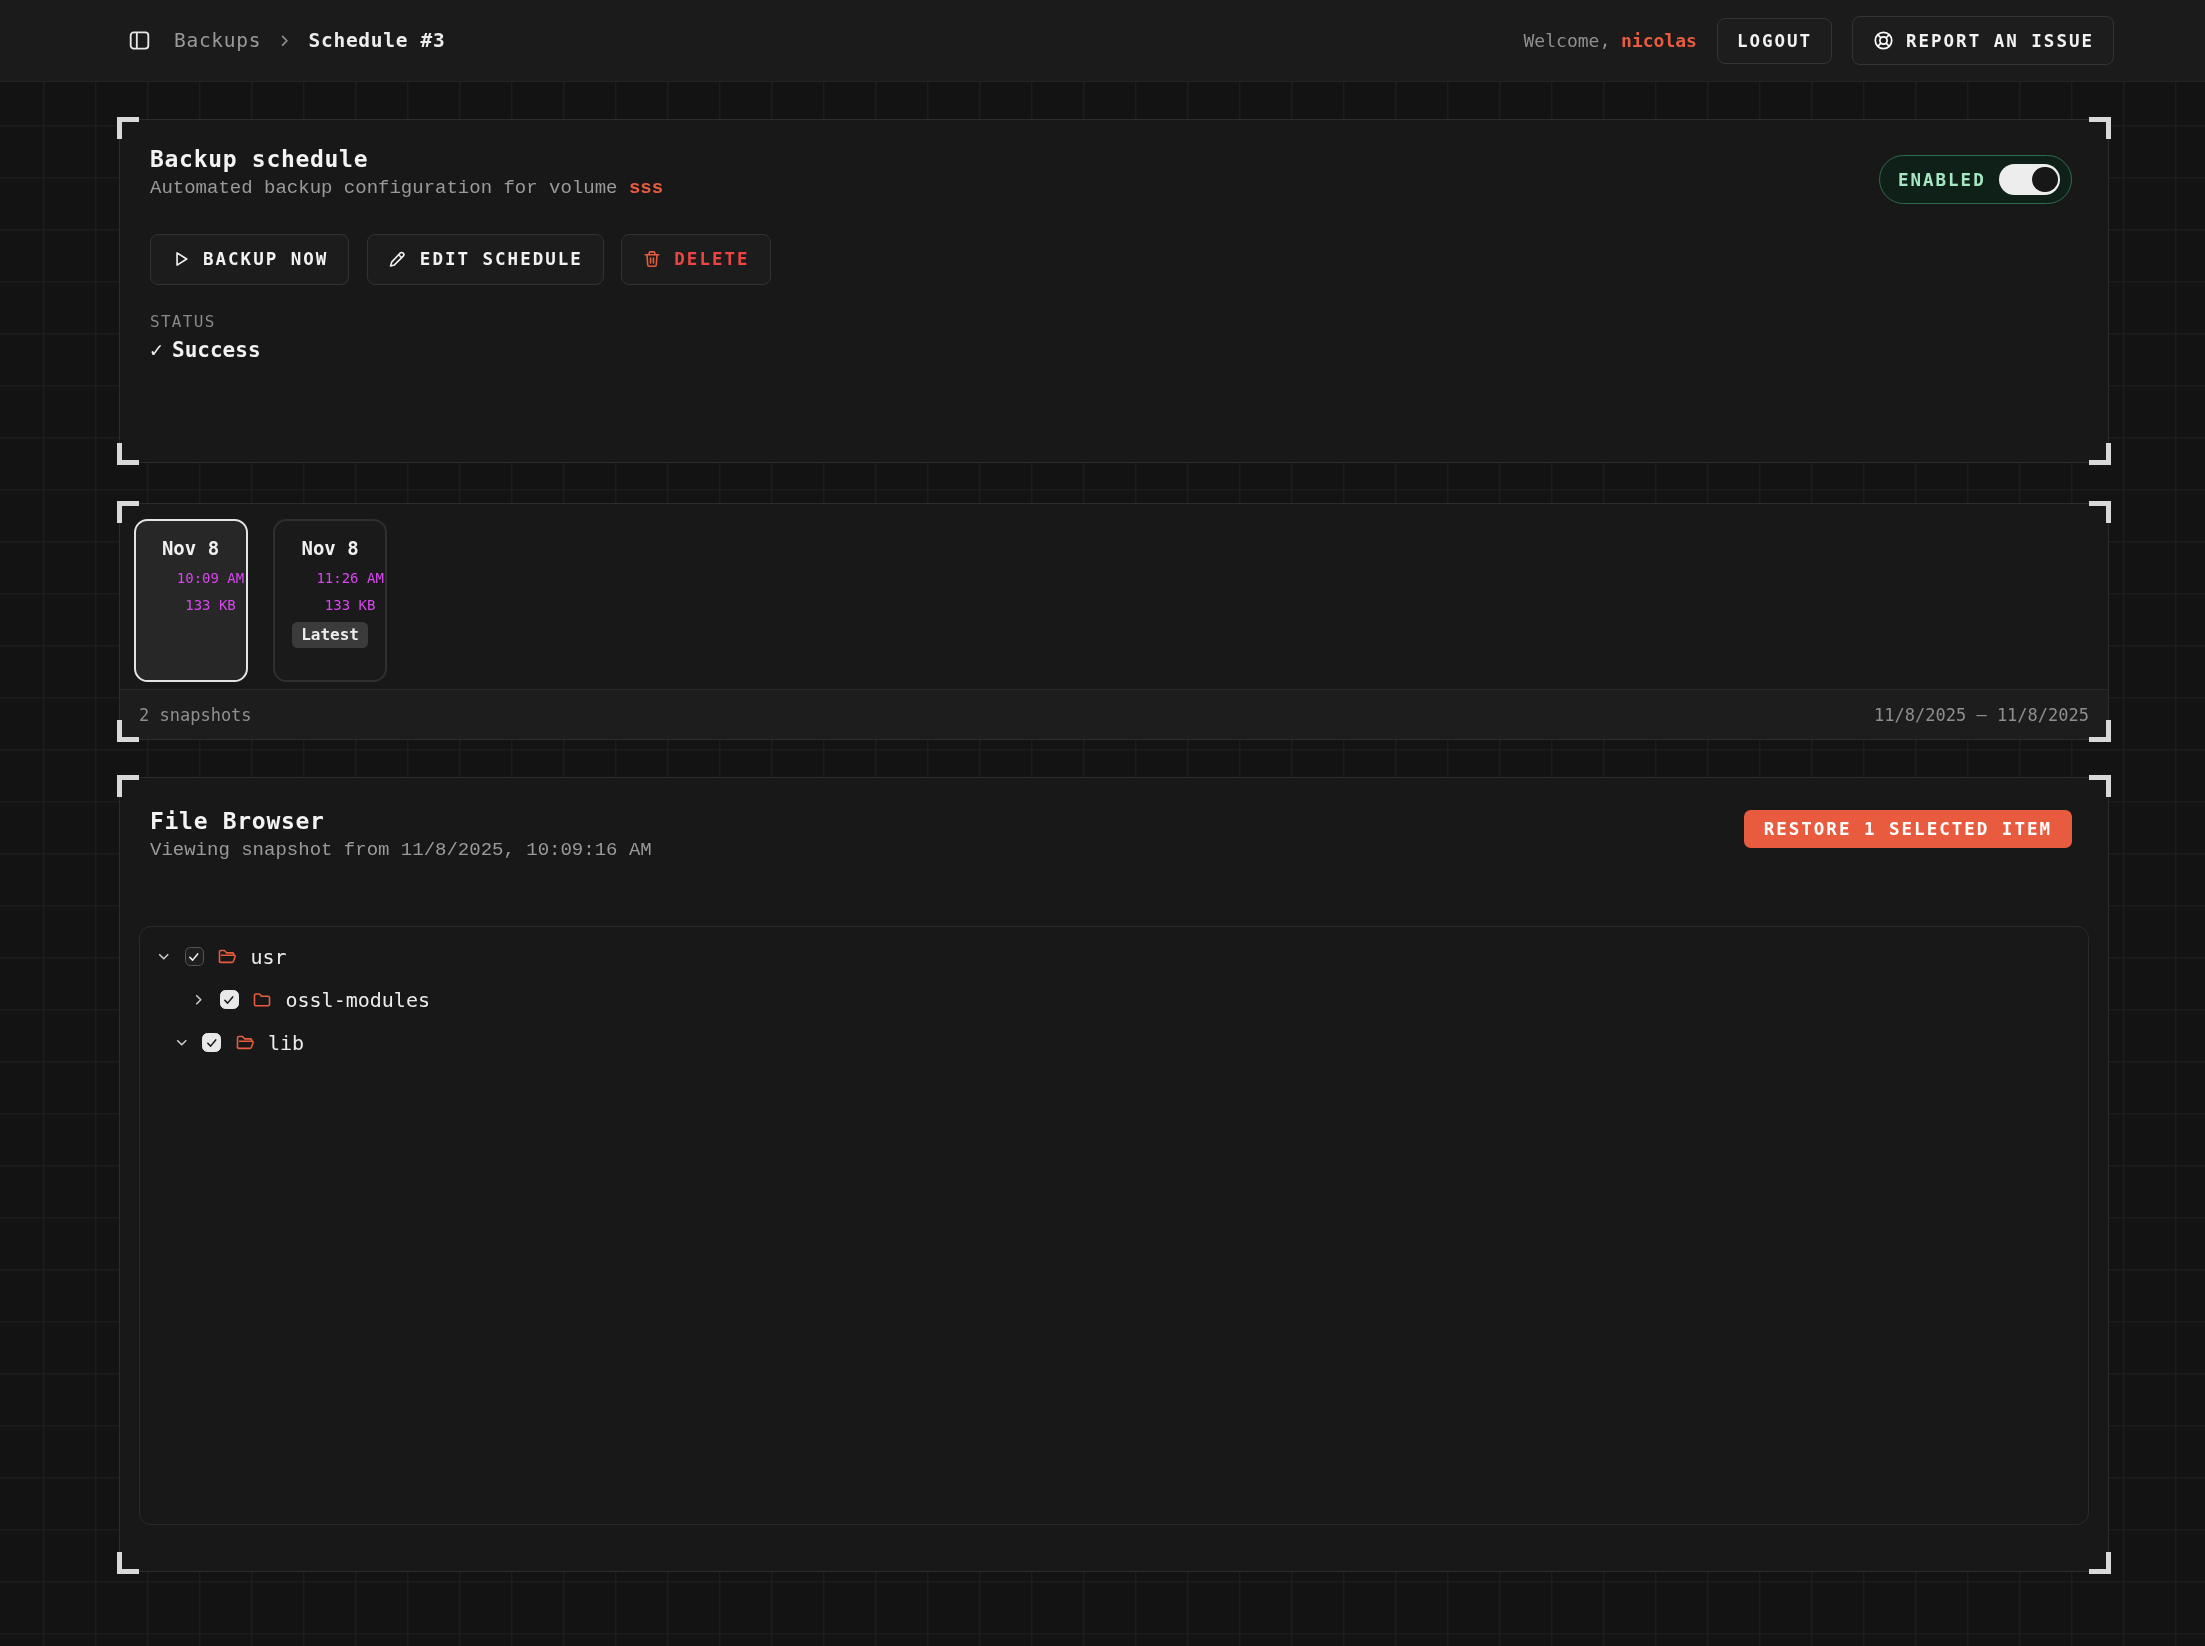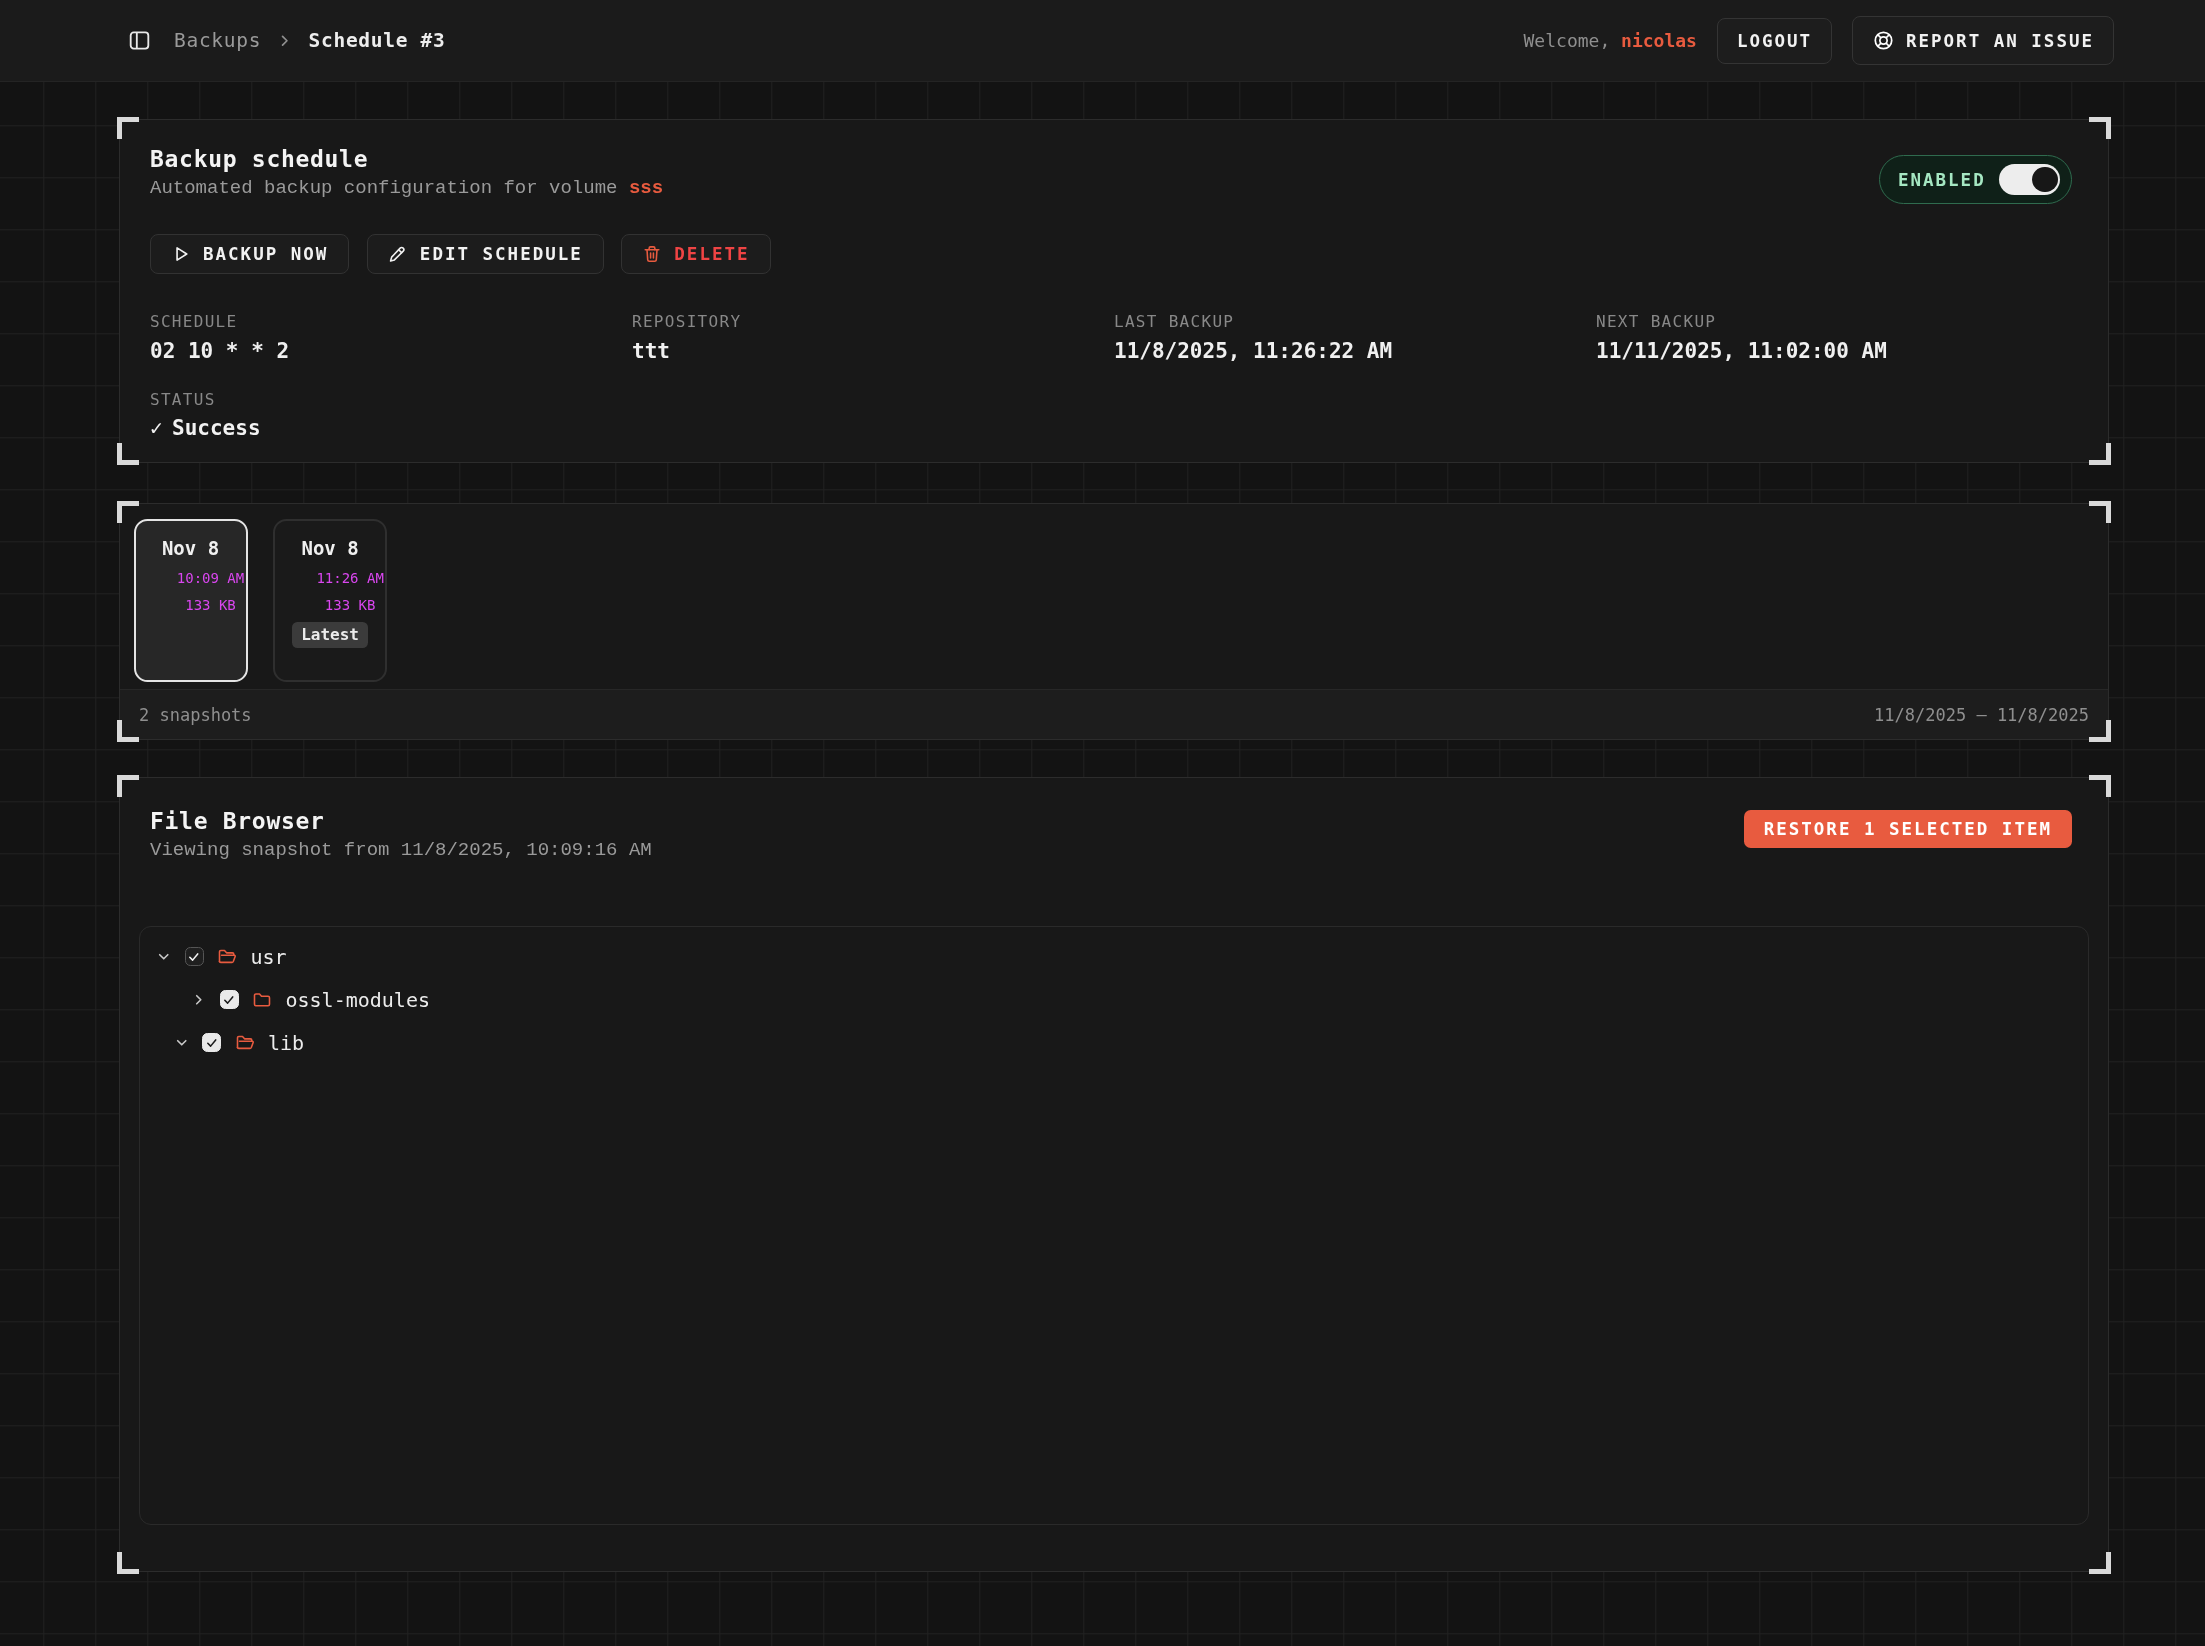--- a/index.html
+++ b/index.html
@@ -54,21 +54,21 @@
   .enabled-pill {
     position:absolute; top:35px; right:36px; display:flex; align-items:center; gap:13.5px;
     border:1.3px solid #2f6b4e; background:#0f2018; border-radius:672px;
     padding:8px 10.8px 8px 17.5px; cursor:pointer;
   }
   .enabled-pill .lbl { color:#a5e7c2; font-size:17.5px; font-weight:bold; letter-spacing:2px; }
   .switch { position:relative; width:61px; height:31px; background:#ededed; border-radius:672px; }
   .switch .knob { position:absolute; top:2.7px; right:2.7px; width:25.6px; height:25.6px; border-radius:50%; background:#171717; }
   .btn-row { display:flex; gap:17.5px; margin-top:35px; }
   .act-btn {
-    display:flex; align-items:center; gap:12px; height:40px; padding:0 20px;
+    display:flex; align-items:center; gap:12px; height:51px; padding:0 20px;
     background:#1c1c1c; border:1.3px solid #323232; border-radius:8px;
     font-family:inherit; font-size:17.5px; font-weight:bold; letter-spacing:2px;
     color:#f2f2f2; cursor:pointer;
   }
   .act-btn.danger { color:#ef4444;padding-left:20px; }
   .fields { display:grid; grid-template-columns:repeat(4,1fr); margin-top:38px; }
   .f-label { font-size:16px; color:#888888; letter-spacing:1.3px; }
   .f-value { margin-top:8px; font-size:21px; font-weight:bold; color:#f0f0f0; }
   .status-block { margin-top:27px; }
   .status-line { margin-top:6.7px; display:flex; align-items:center; gap:9.4px; font-size:21px; font-weight:bold; }
@@ -207,38 +207,20 @@
           <path d="M10 8 V5.8 a1.8 1.8 0 0 1 1.8-1.8 h4.4 a1.8 1.8 0 0 1 1.8 1.8 V8"></path>
           <path d="M7 8 l1 14.2 a2.2 2.2 0 0 0 2.2 2 h7.6 a2.2 2.2 0 0 0 2.2-2 L21 8"></path>
           <line x1="12" y1="12.5" x2="12" y2="19.5"></line>
             <line x1="16" y1="12.5" x2="16" y2="19.5"></line>
         </svg>
       </span>
       <span>DELETE</span>
     </button>
   </div>
 
-  <div class="fields">
-    <div>
-      <div class="f-label">SCHEDULE</div>
-      <div class="f-value">02 10 * * 2</div>
-    </div>
-    <div>
-      <div class="f-label">REPOSITORY</div>
-      <div class="f-value">ttt</div>
-    </div>
-    <div>
-      <div class="f-label">LAST BACKUP</div>
-      <div class="f-value">11/8/2025, 11:26:22 AM</div>
-    </div>
-    <div>
-      <div class="f-label">NEXT BACKUP</div>
-      <div class="f-value">11/11/2025, 11:02:00 AM</div>
-    </div>
-  </div>
 
   <div class="status-block">
     <div class="f-label">STATUS</div>
     <div class="status-line">
       <span>✓</span>
       <span>Success</span>
     </div>
   </div>
 </section>
 

